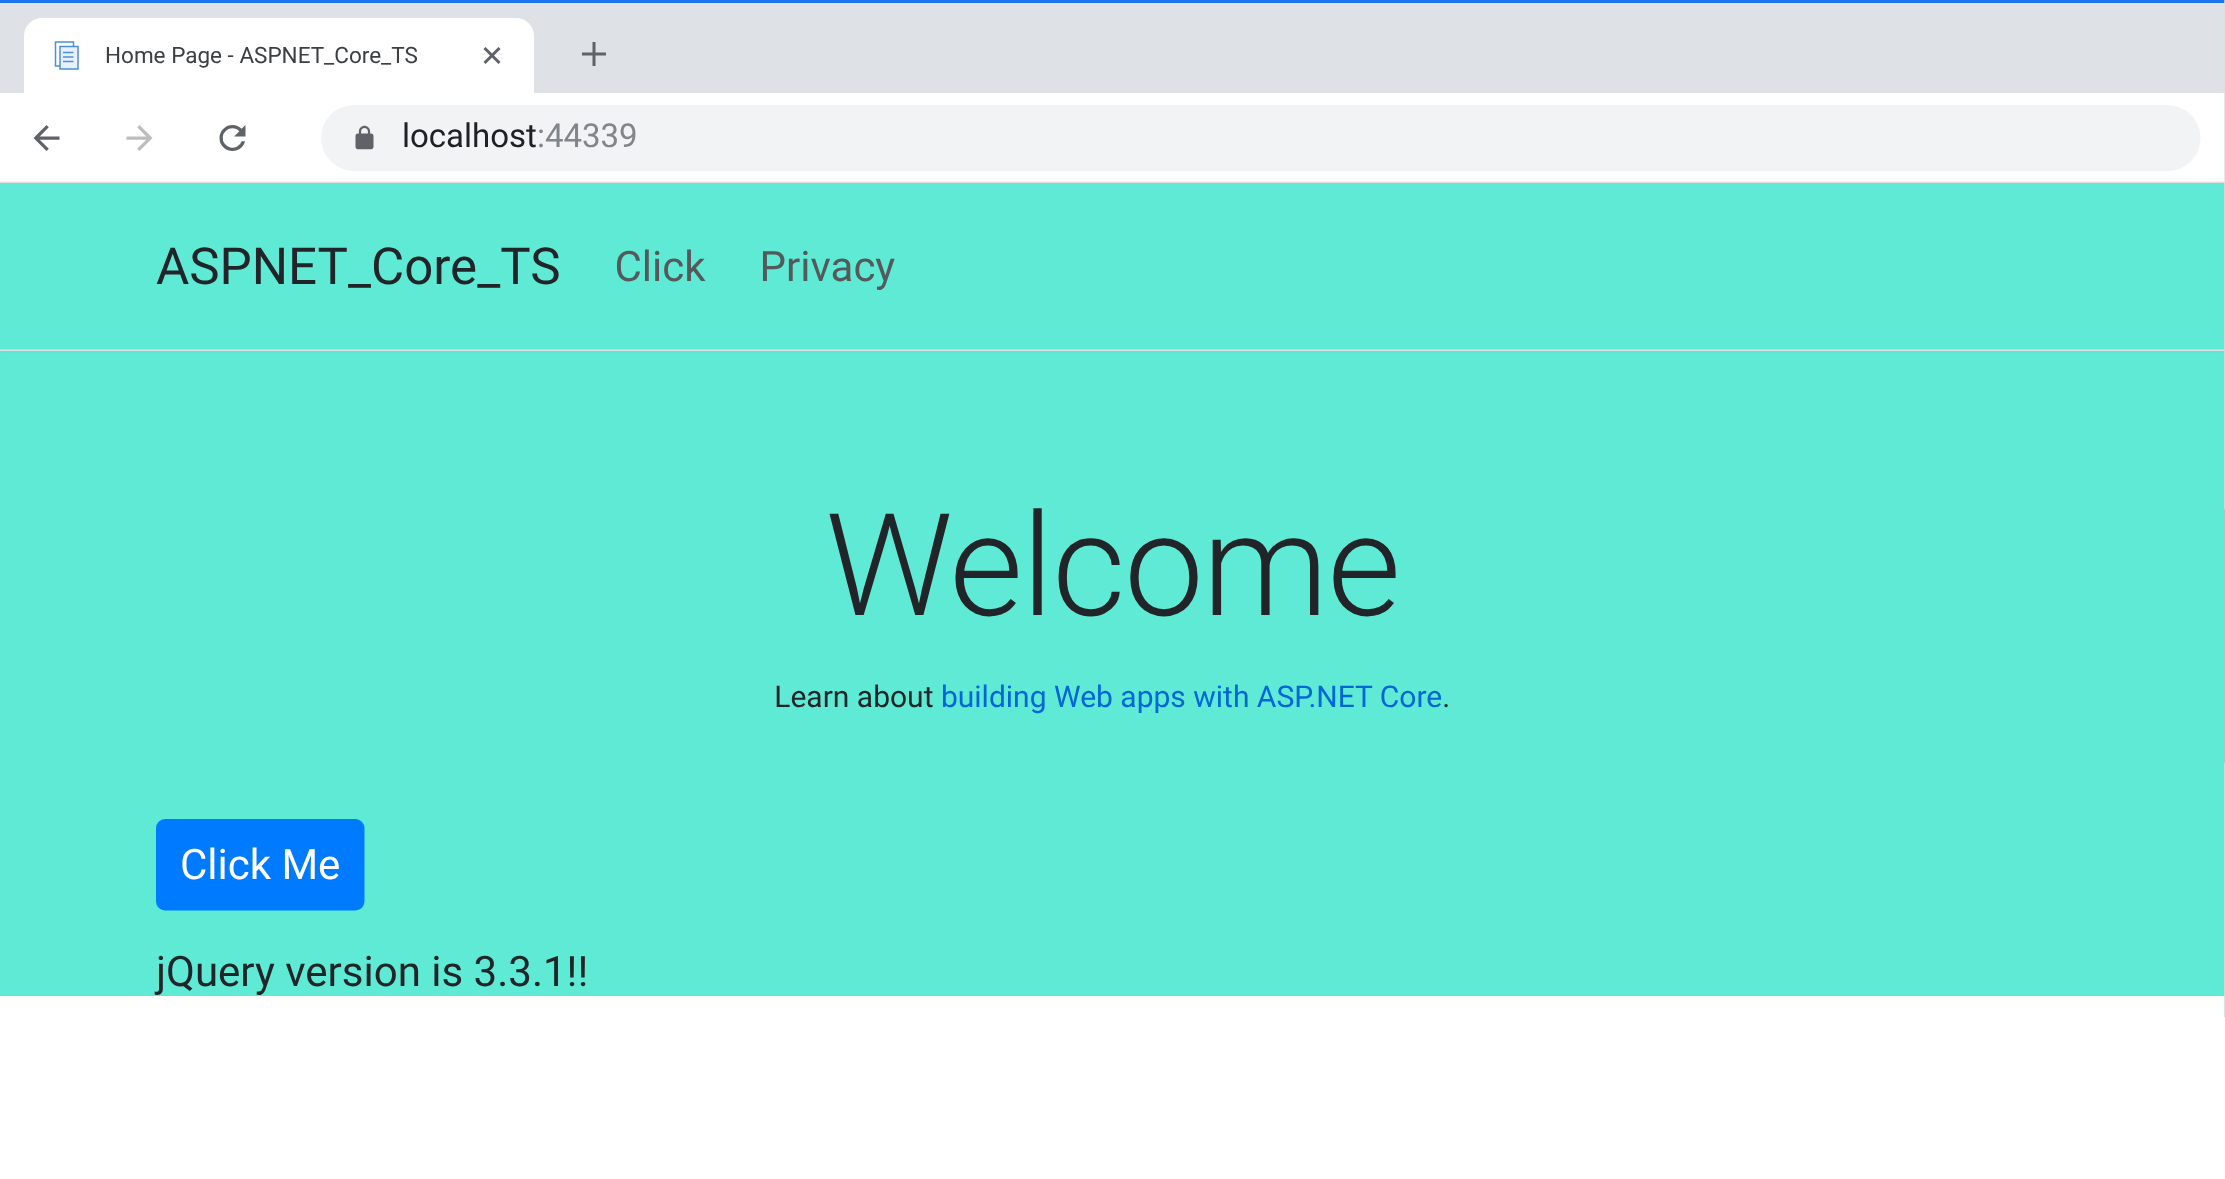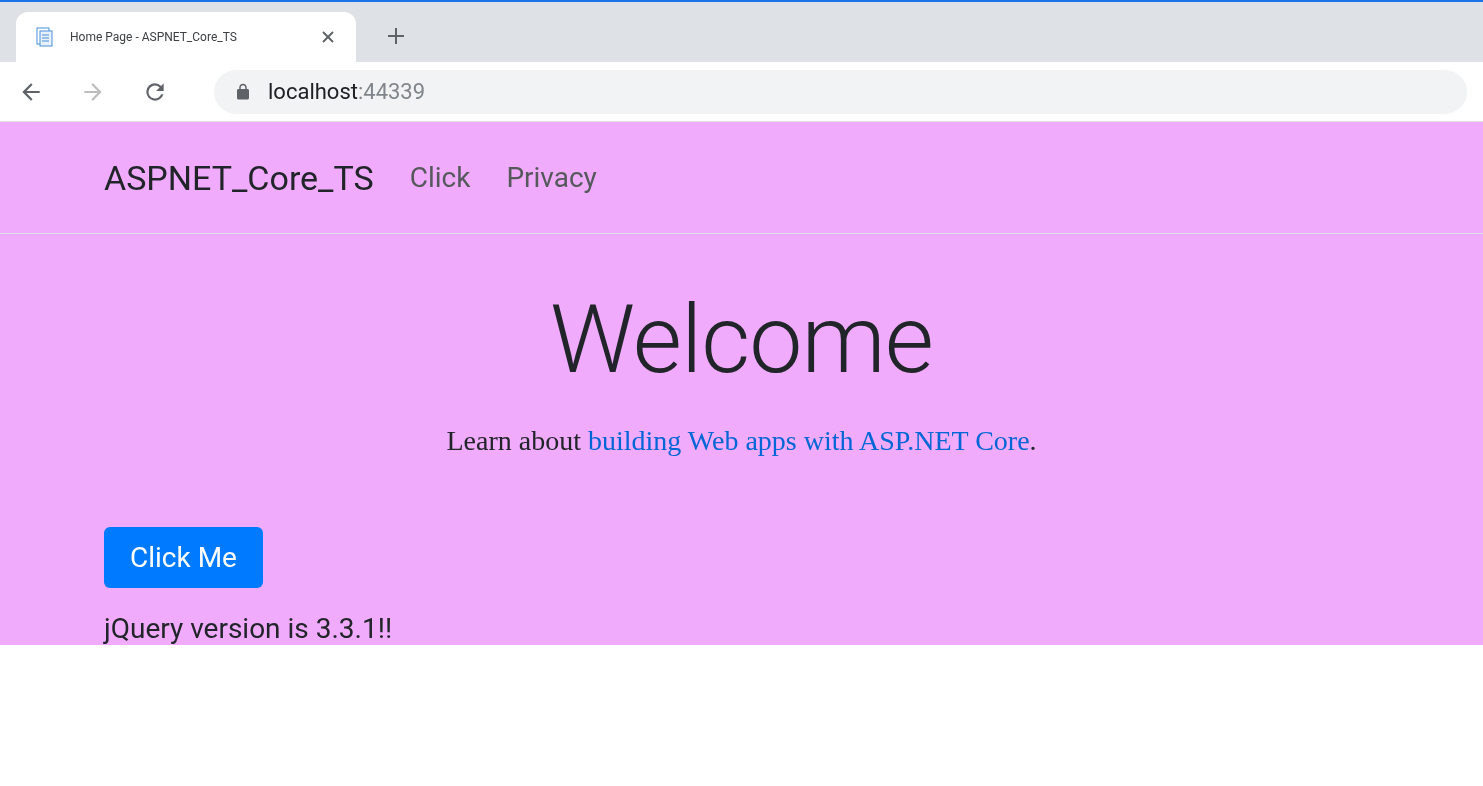--- a/index.html
+++ b/index.html
@@ -38,21 +38,21 @@
       gap: 14px;
     }
     .tab-favicon {
       width: 22px;
       height: 22px;
       display: flex;
       align-items: center;
       justify-content: center;
     }
     .tab-title {
-      font-size: 12px;
+      font-size: 15px;
       color: #3c4043;
       flex: 1;
       white-space: nowrap;
       overflow: hidden;
     }
     .tab-close {
       width: 20px;
       height: 20px;
       display: flex;
       align-items: center;
@@ -114,21 +114,21 @@
     }
     .url-text {
       font-size: 22px;
       color: #202124;
     }
     .url-port {
       color: #80868b;
     }
     
     .page-content {
-      background: #f0abfc;
+      background: #5eead4;
     }
     .navbar {
       display: flex;
       align-items: center;
       padding: 20px 104px;
       gap: 36px;
       border-bottom: 1px solid #dee2e6;
       box-shadow: 0 1px 2px rgba(0,0,0,0.03);
       height: 112px;
     }
@@ -144,43 +144,43 @@
     }
     .hero {
       text-align: center;
       padding-top: 50px;
     }
     .hero h1 {
       font-size: 95px;
       font-weight: 300;
       color: #212529;
       letter-spacing: -1px;
+      margin-top: 39px;
     }
     .hero-sub {
-      font-size: 28px;
-      color: #212529;
-      margin-top: 30px;
-      font-family: Liberation Serif, serif;
+      font-size: 20px;
+      color: #212529;
+      margin-top: 18px;
     }
     .hero-sub a {
       color: #0366d6;
       text-decoration: none;
       cursor: pointer;
     }
     .body-section {
       padding: 70px 104px 0 104px;
     }
     .click-btn {
       background: #0d6efd;
       background: linear-gradient(#1b7ee0, #0b6dd0);
       background: #0d6efd;
       color: #fff;
       border: none;
       border-radius: 6px;
-      padding: 14px 26px;
+      padding: 14px 16px;
       font-size: 28px;
       cursor: pointer;
       font-family: inherit;
     }
     .click-btn {
       background: #007bff;
     }
     .version-text {
       font-size: 28px;
       color: #212529;

